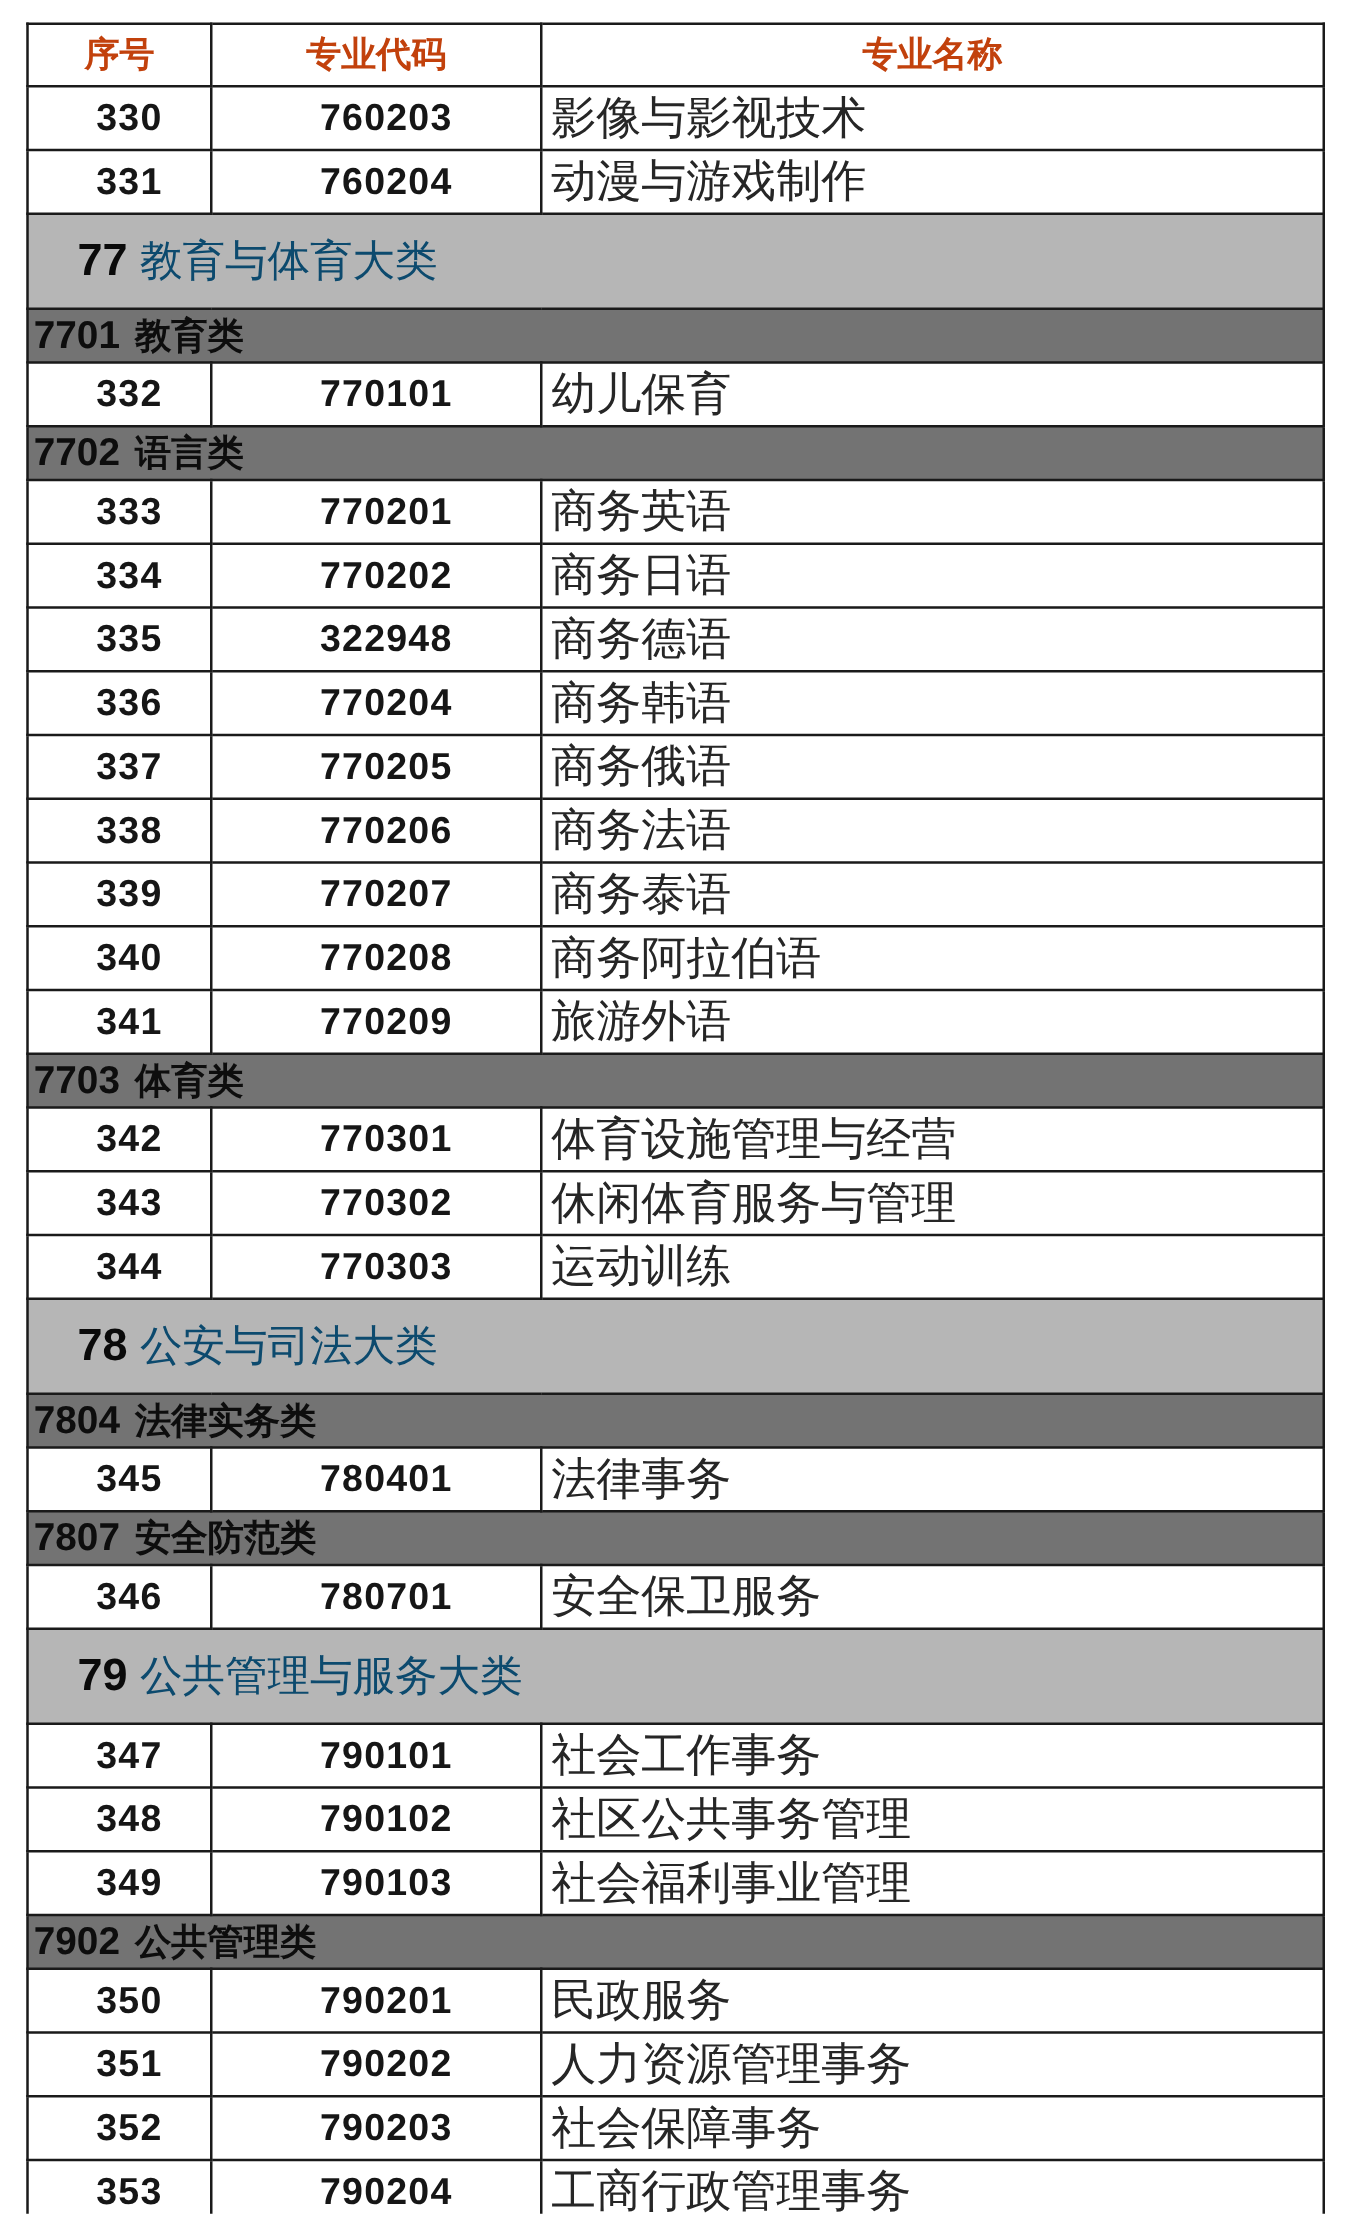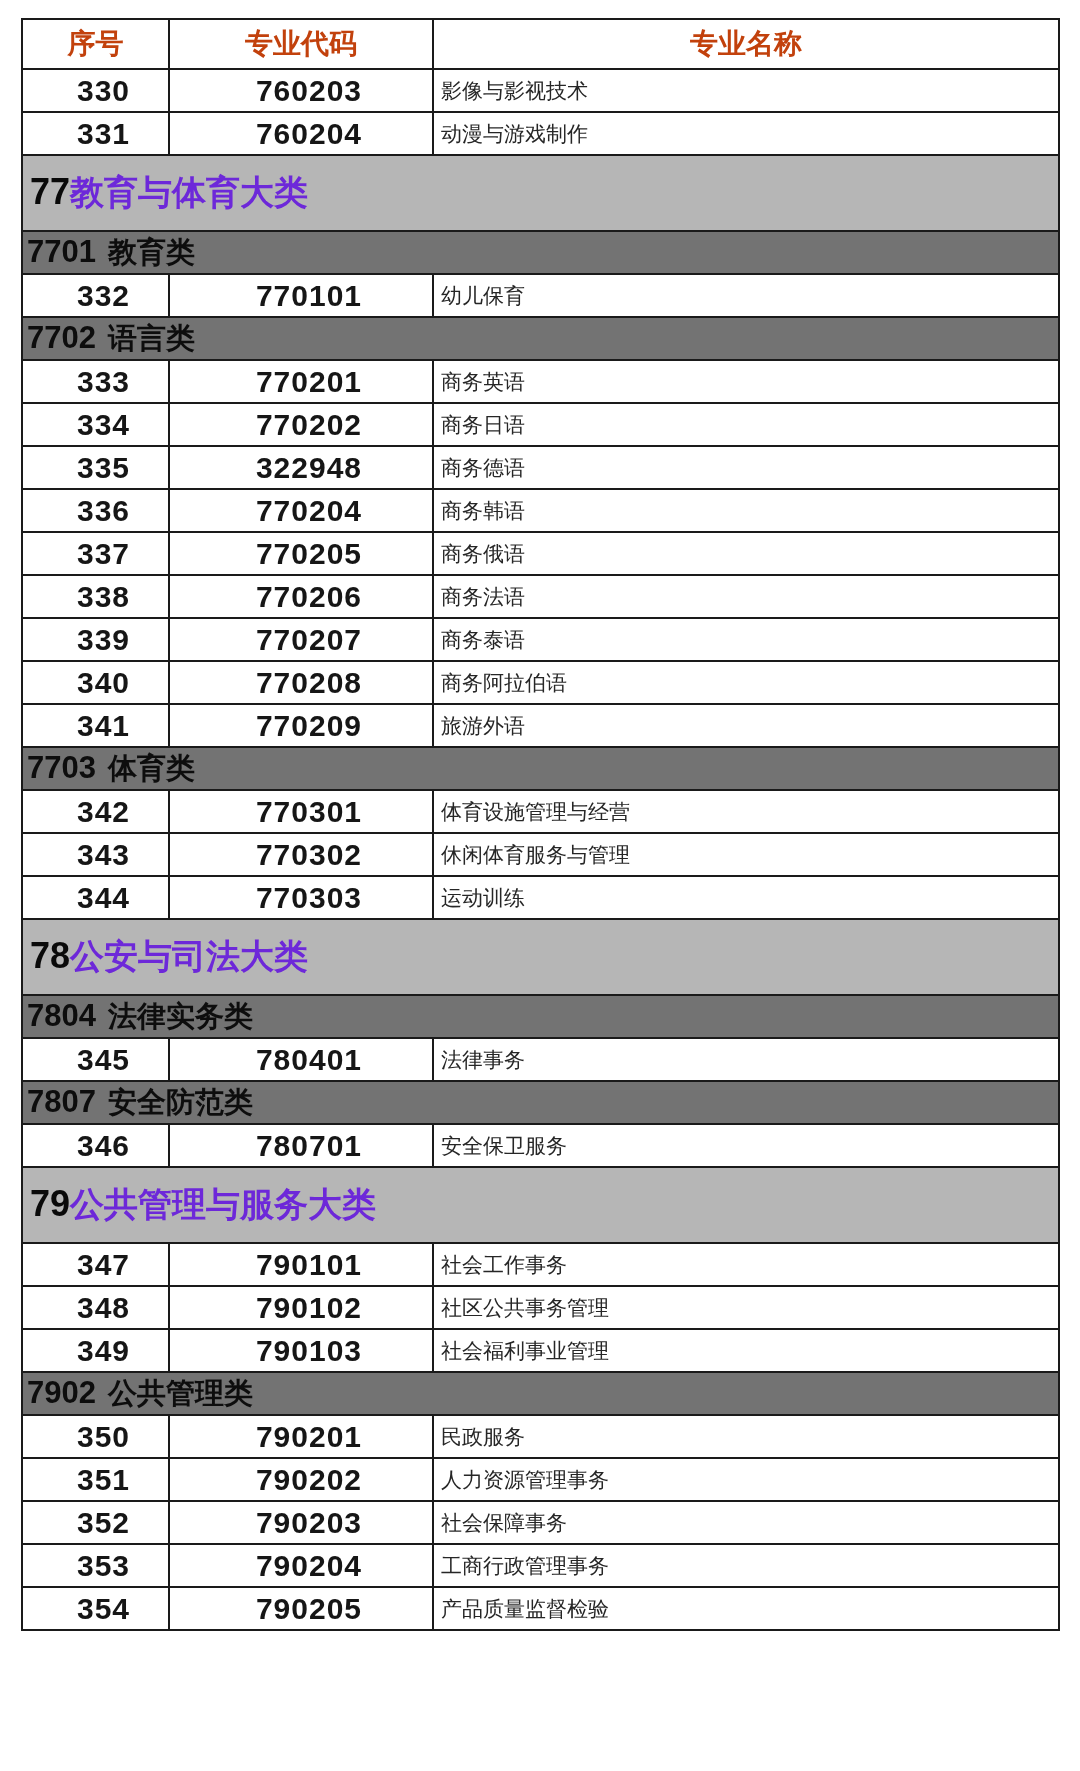--- a/index.html
+++ b/index.html
@@ -41,21 +41,21 @@
     font-weight: 600;
     letter-spacing: 1px;
     color: #161616;
     font-family: "Liberation Sans", sans-serif;
     padding-left: 16px;
   }
   td.name {
     height: 43px;
     text-align: left;
     padding-left: 7px;
-    font-size: 21px;
+    font-size: 36px;
     font-weight: 400;
     color: #262626;
     font-family: "Liberation Serif", "DejaVu Serif", serif;
   }
 
   
   td.sub {
     height: 43px;
     background: #737373;
     padding-left: 4px;
@@ -80,26 +80,28 @@
     height: 76px;
     background: #b6b6b6;
     padding-left: 7px;
     white-space: nowrap;
   }
   td.major .code {
     font-family: "Liberation Sans", sans-serif;
     font-size: 36px;
     font-weight: 700;
     color: #0a0a0a;
+    margin-left: 32px;
   }
   td.major .label {
     font-family: "DejaVu Sans", "Liberation Sans", sans-serif;
     font-size: 34px;
-    font-weight: 700;
-    color: #6d28d9;
+    font-weight: 400;
+    color: #0c4a6e;
+    margin-left: 10px;
   }
 </style>
 </head>
 <body>
 
 <div class="page">
   <table class="grid">
     <colgroup>
       <col class="c-index">
       <col class="c-code">

